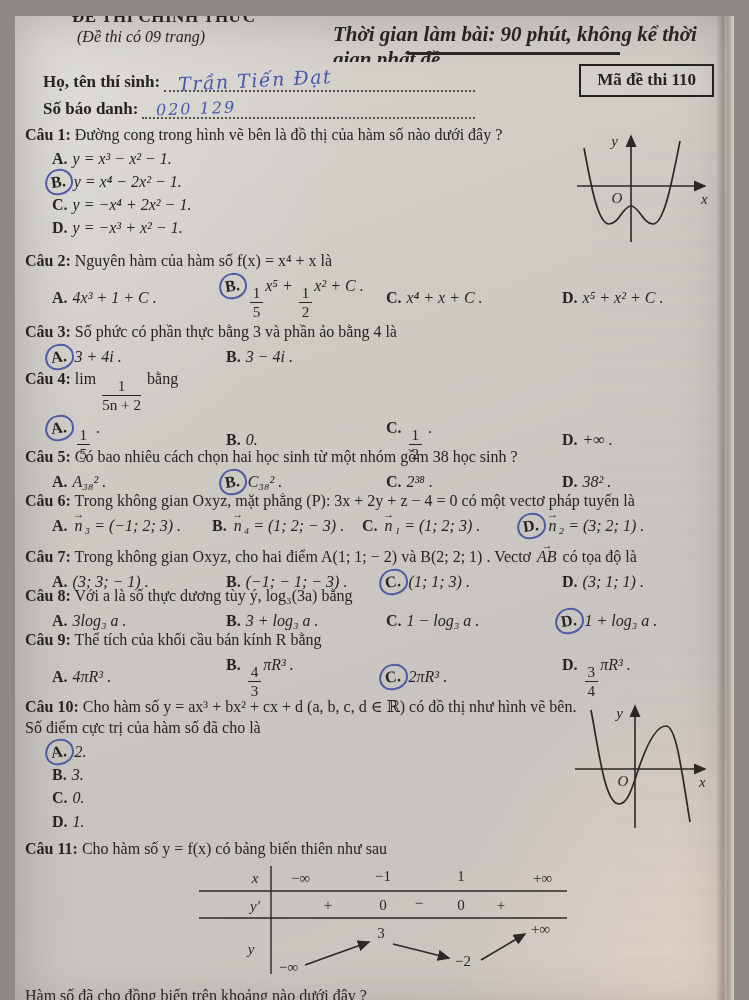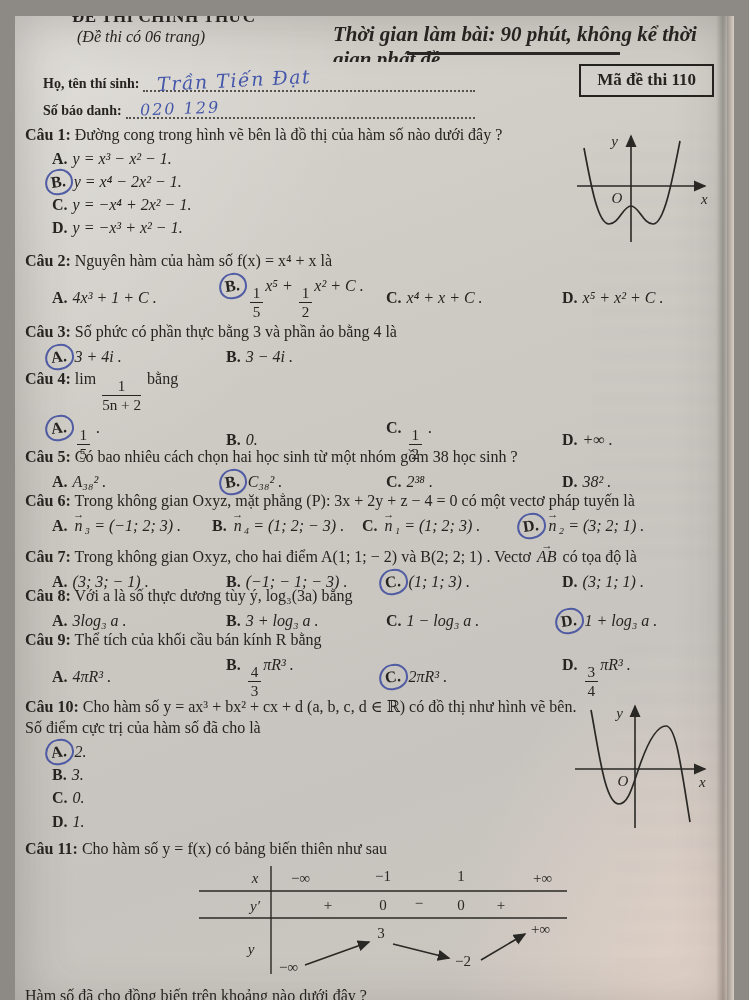--- a/index.html
+++ b/index.html
@@ -21,21 +21,21 @@
 
   
   .hdr{position:absolute;top:0;left:0;right:0;height:46px;overflow:hidden;}
   .hdr-title{position:absolute;top:-9px;left:57px;font-weight:bold;font-size:17px;letter-spacing:.5px;}
   .hdr-pages{position:absolute;top:12px;left:62px;font-style:italic;font-size:16px;}
   .hdr-time{position:absolute;top:6px;left:318px;font-style:italic;font-weight:bold;font-size:21px;}
   .hdr-rule{position:absolute;top:36px;left:392px;width:213px;height:3px;background:#2a2824;}
 
   .who{position:absolute;top:52px;left:28px;right:12px;height:56px;}
   .who-row{display:flex;align-items:flex-end;width:432px;margin-bottom:3px;height:24px;}
-  .who-label{font-weight:bold;font-size:14px;white-space:nowrap;}
+  .who-label{font-weight:bold;font-size:17px;white-space:nowrap;}
   .dots{flex:1;border-bottom:2.2px dotted #55524d;position:relative;height:20px;margin-left:4px;}
   .hand{position:absolute;bottom:-1px;left:14px;color:#4456aa;
     font-family:"DejaVu Serif",serif;font-style:italic;white-space:nowrap;}
   .hand-name{font-size:19px;letter-spacing:1.5px;transform:rotate(-3deg);}
   .hand-id{font-size:16px;letter-spacing:2px;transform:rotate(-2deg);}
   .code-box{position:absolute;top:-4px;right:8px;border:2.4px solid #24221f;
     padding:4px 16px 5px;font-weight:bold;font-size:17px;background:rgba(255,255,255,.06);}
 
   
   .q{position:absolute;left:10px;right:12px;font-size:16px;line-height:1.32;}
@@ -64,21 +64,21 @@
   .bbt-wrap{margin:5px 0 0 168px;}
   .q11-q2{margin-top:4px;}
 </style>
 </head>
 <body>
 
 <div class="page">
 
   <div class="hdr">
     <div class="hdr-title">ĐỀ THI CHÍNH THỨC</div>
-    <div class="hdr-pages">(Đề thi có 06 trang)</div>
+    <div class="hdr-pages">(Đề thi có 09 trang)</div>
     <div class="hdr-time">Thời gian làm bài: 90 phút, không kể thời gian phát đề</div>
   </div>
   <div class="hdr-rule"></div>
 
   <div class="who">
     <div class="who-row">
       <span class="who-label">Họ, tên thí sinh:</span>
       <span class="dots">
         <span class="hand hand-name">Trần Tiến Đạt</span>
       </span>

